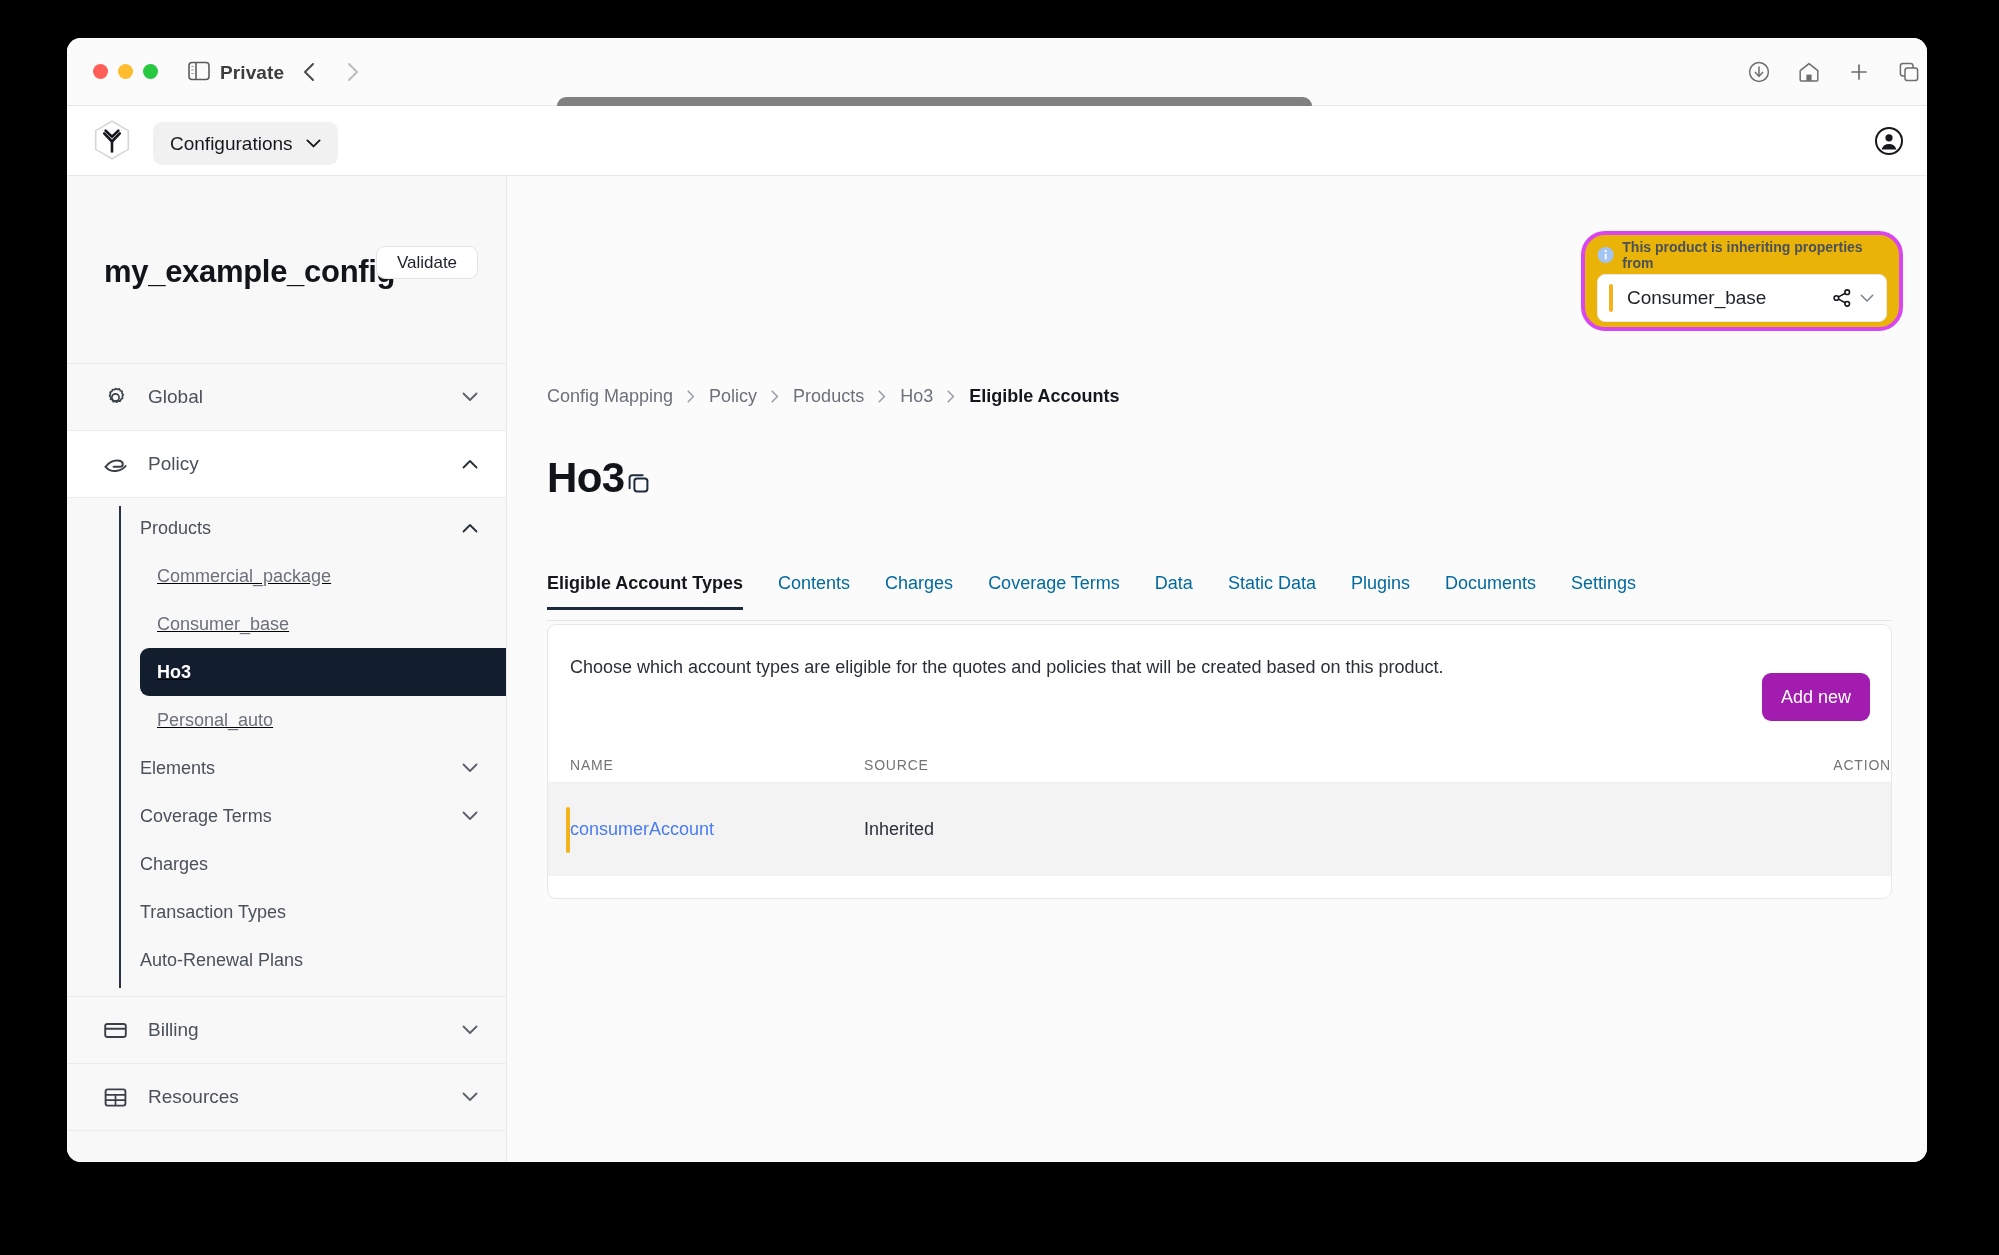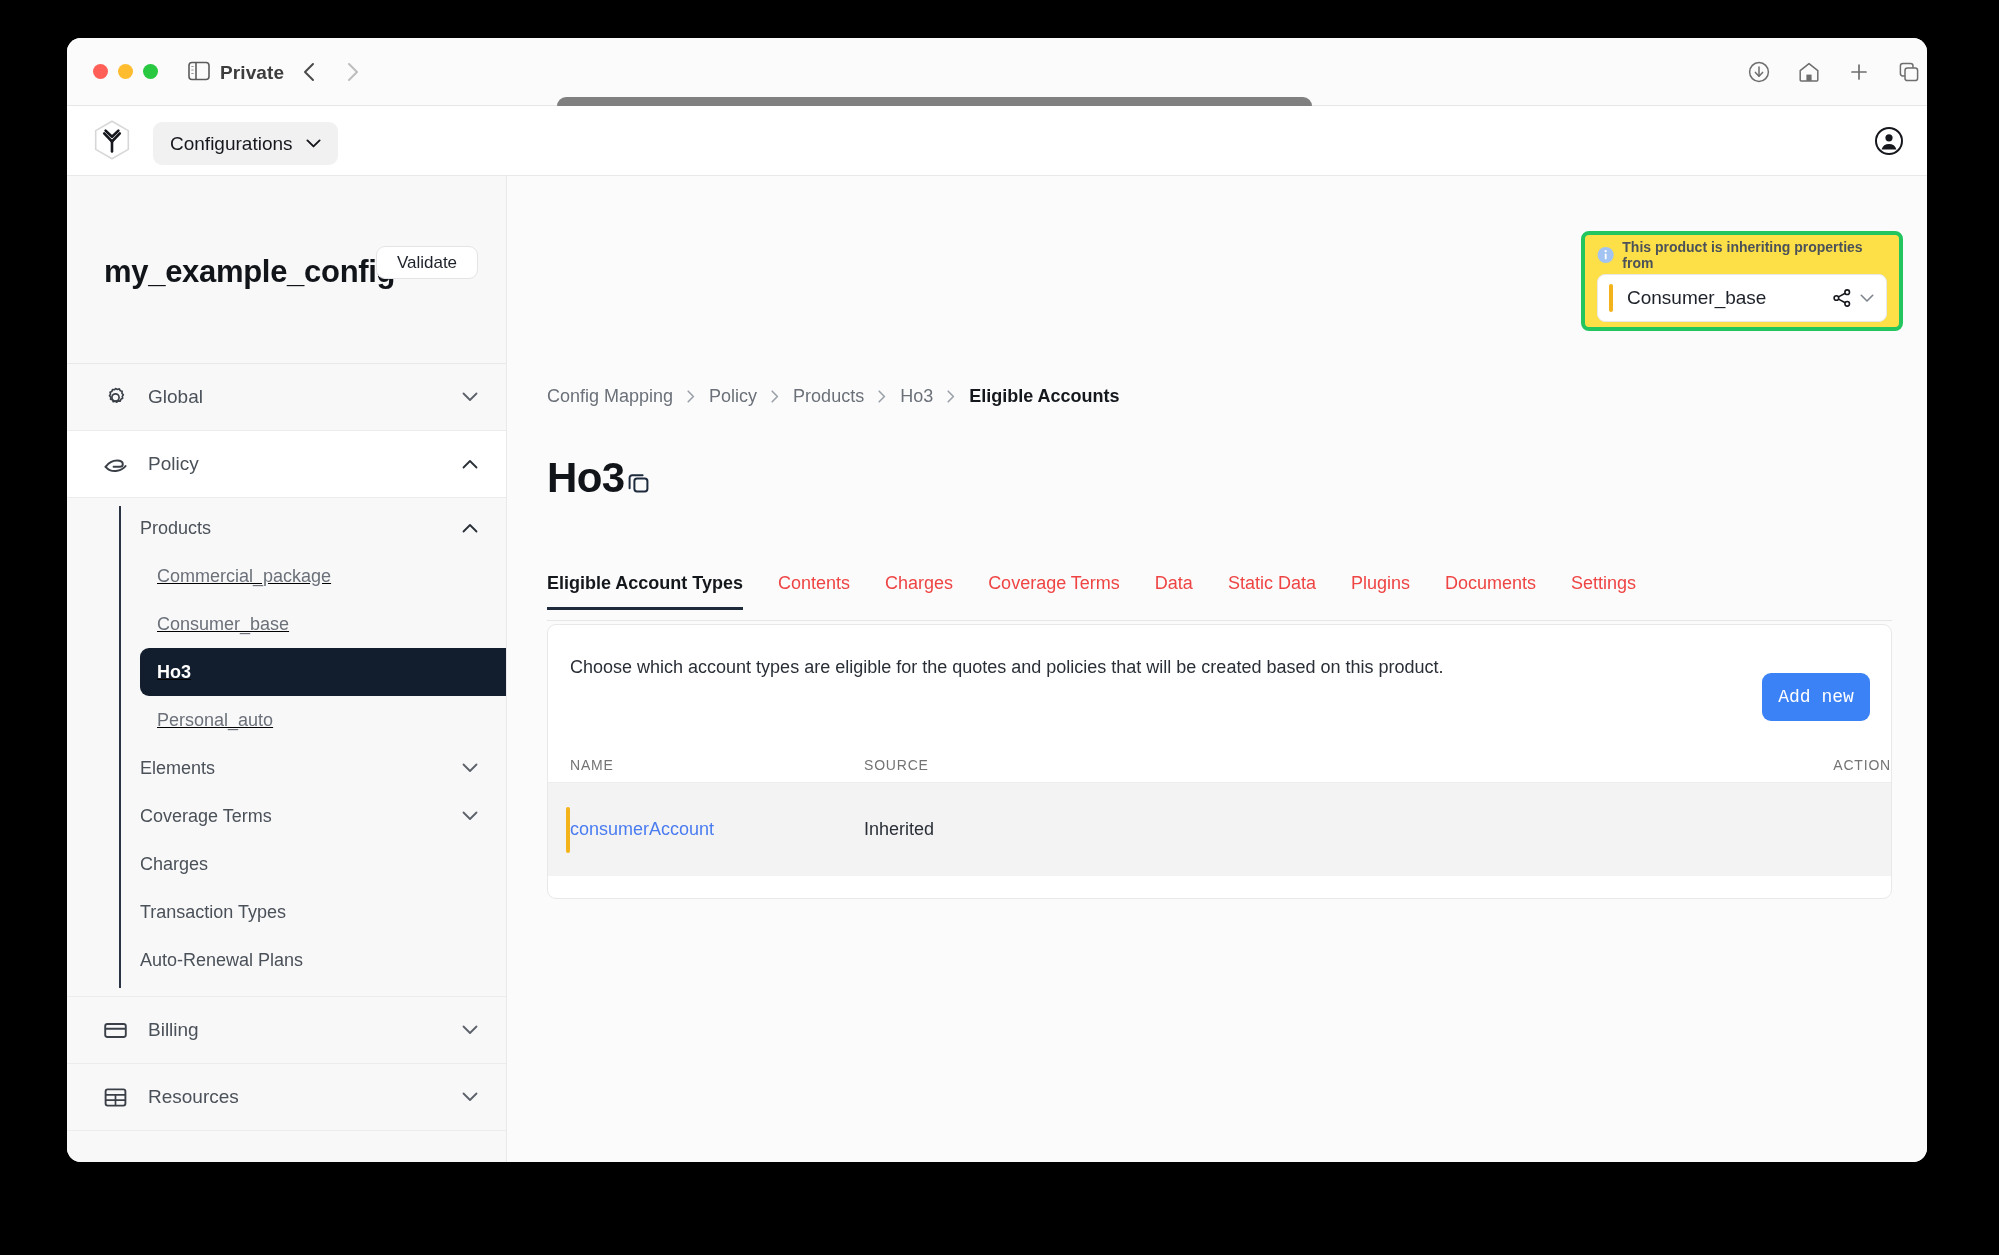--- a/index.html
+++ b/index.html
@@ -183,23 +183,23 @@
     position: absolute; left: 40px; top: 278px;
     font-size: 42px; font-weight: 700; color: #111418;
     letter-spacing: -.6px;
   }
   #copy-title-icon { position: absolute; left: 119px; top: 294px; width: 25px; height: 25px; cursor: pointer; }
 
   
   #inherit-callout {
     position: absolute; right: 24px; top: 55px;
     width: 322px; height: 100px;
-    border: 4px solid #22c55e;
-    border-radius: 8px;
-    background: #fde047;
+    border: 4px solid #d946ef;
+    border-radius: 24px;
+    background: #eab308;
     padding: 8px 12px 0 12px;
   }
   #inherit-note { display: flex; align-items: center; justify-content: center; gap: 8px; height: 24px; }
   #inherit-info-icon { width: 18px; height: 18px; }
   #inherit-note-text { font-size: 14px; color: #4b5159; font-weight: 600; }
   #inherit-select {
     margin-top: 7px;
     height: 48px;
     background: #ffffff;
     border: 1px solid #e8e8ea;
@@ -215,21 +215,21 @@
   #inherit-chevron-icon { width: 14px; height: 9px; }
 
   
   #tabs {
     position: absolute; left: 40px; top: 397px;
     width: 1345px; height: 48px;
     border-bottom: 1px solid #e6e6e8;
     display: flex; align-items: flex-start; gap: 0;
   }
   .tab {
-    font-size: 18px; color: #ef4444;
+    font-size: 18px; color: #0369a1;
     padding: 0 0 13px 0; margin-right: 35px;
     cursor: pointer; white-space: nowrap;
     border-bottom: 3px solid transparent;
   }
   .tab.active { color: #14171c; font-weight: 700; border-bottom-color: #1d2b3d; }
 
   
   #content-card {
     position: absolute; left: 40px; top: 448px;
     width: 1345px; height: 275px;
@@ -237,24 +237,24 @@
     border: 1px solid #e8e8ea;
     border-radius: 9px;
   }
   #card-desc {
     position: absolute; left: 22px; top: 32px;
     font-size: 18px; color: #2a2f37;
   }
   #add-new-button {
     position: absolute; right: 21px; top: 48px;
     width: 108px; height: 48px;
-    background: #3b82f6; color: #ffffff;
+    background: #a21caf; color: #ffffff;
     border: none; border-radius: 9px;
     font-size: 18px; cursor: pointer;
-    font-family: Liberation Mono, monospace;
+    font-family: Liberation Sans, sans-serif;
   }
 
   #data-table { position: absolute; left: 0; right: 0; top: 122px; }
   #table-head {
     display: flex; align-items: center;
     height: 36px; padding-left: 22px;
     border-bottom: 1px solid #ededef;
   }
   .th { font-size: 14px; color: #737373; letter-spacing: .8px; }
   .col-name   { width: 294px; }

